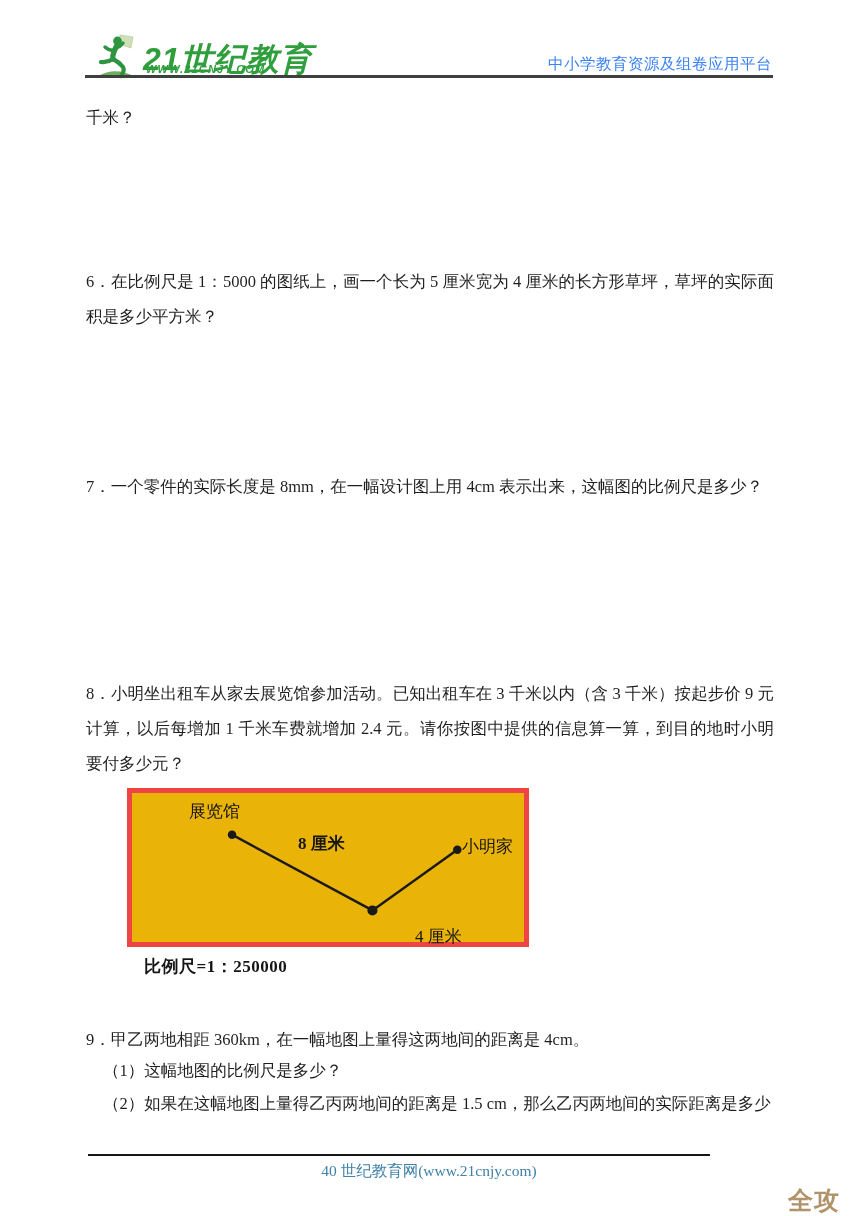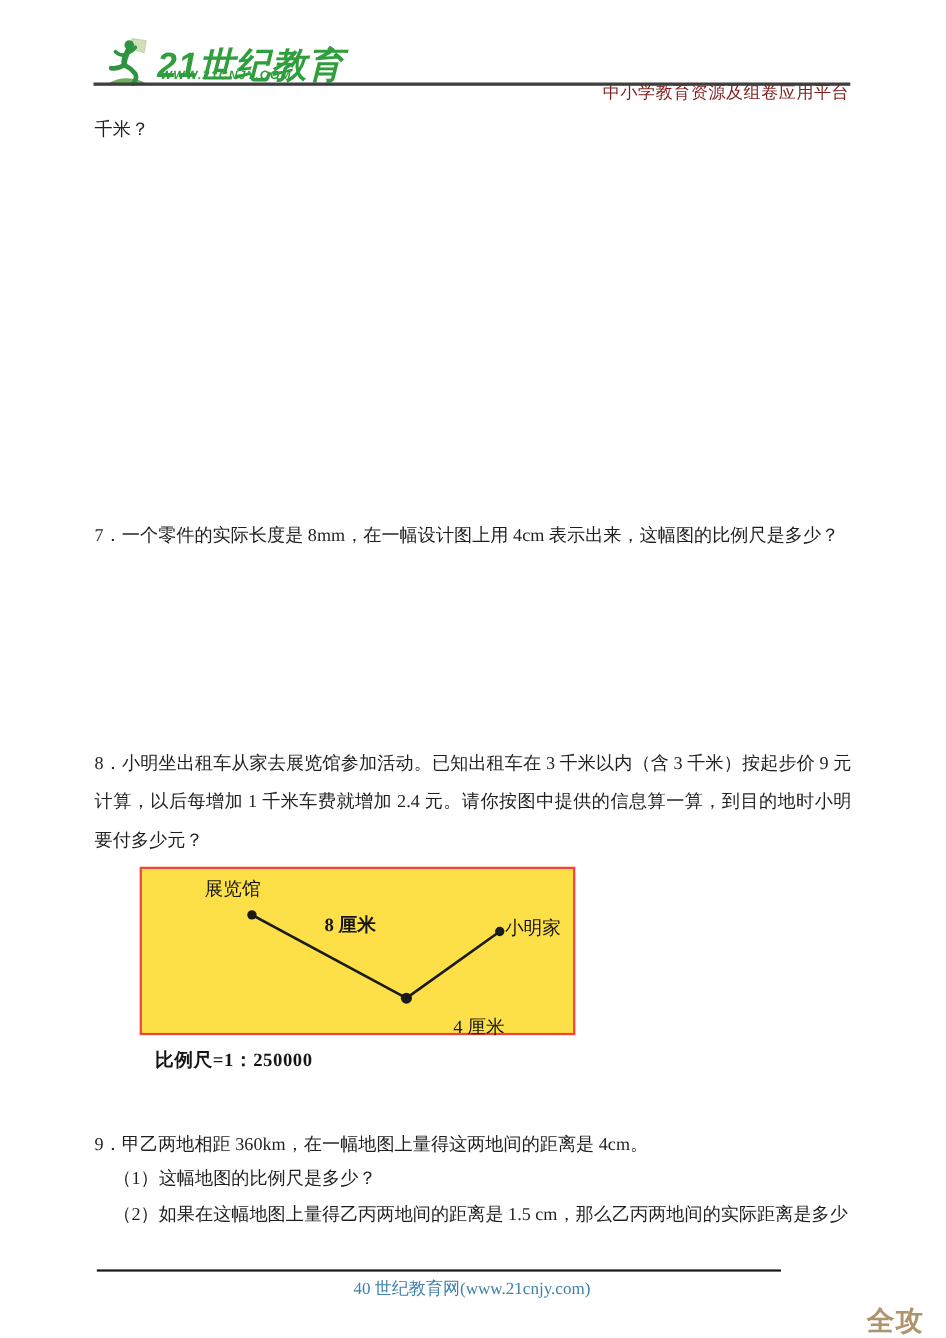--- a/index.html
+++ b/index.html
@@ -20,21 +20,21 @@
     color:#2f9e3c;letter-spacing:1px;
   }
   .brand-url{
     position:absolute;left:146px;top:63px;
     font-family:"Liberation Sans","DejaVu Sans",sans-serif;
     font-size:11px;font-weight:bold;font-style:italic;
     color:#2f9e3c;letter-spacing:1.2px;
   }
   .platform-title{
     position:absolute;right:88px;top:54px;
-    font-size:15.5px;color:#7f1d1d;letter-spacing:0.5px;margin-top:20px;
+    font-size:15.5px;color:#3b82f6;letter-spacing:0.5px;
   }
   .header-rule{
     position:absolute;left:85px;top:75px;width:688px;height:3px;
     background:#3f3f3f;
   }
   
   .para{
     position:absolute;left:86px;width:688px;
     font-size:16.5px;line-height:35px;margin:0;
     color:#1f1f1f;text-align:justify;
@@ -43,21 +43,21 @@
   .carryover{top:100px;}
   .q6{top:264px;}
   .q7{top:469px;}
   .q8{top:676px;}
   .q9{top:1022px;}
   .q9s1{left:103px;top:1053px;}
   .q9s2{left:103px;top:1086px;}
   
   .figure-box{
     position:absolute;left:127px;top:788px;width:392px;height:149px;
-    border:2px solid #ef4444;background:#fde047;
+    border:5px solid #ef4444;background:#eab308;
   }
   .fig-svg{position:absolute;left:0;top:0;width:100%;height:100%;}
   .fig-label{
     position:absolute;font-size:17px;color:#151515;
     white-space:nowrap;font-weight:500;
   }
   .fl-exhibition{left:57px;top:7px;}
   .fl-dist1{left:166px;top:39px;font-weight:600;}
   .fl-home{left:330px;top:42px;}
   .fl-dist2{left:283px;top:95px;font-weight:400;margin-top:37px;}
@@ -91,20 +91,21 @@
     <path d="M18 16 Q 12 17 8 13" stroke="#2e9440" stroke-width="3.4" fill="none" stroke-linecap="round"></path>
     <path d="M16 25 Q 22 28 26 33 Q 28 37 24 42" stroke="#2e9440" stroke-width="4.2" fill="none" stroke-linecap="round"></path>
     <path d="M16 25 Q 10 29 4 28" stroke="#2e9440" stroke-width="4.2" fill="none" stroke-linecap="round"></path>
   </svg>
   <div class="brand-name">21世纪教育</div>
   <div class="brand-url">WWW.21CNJY.COM</div>
   <div class="platform-title">中小学教育资源及组卷应用平台</div>
   <div class="header-rule"></div>
 
   <p class="para nowrap carryover">千米？</p>
+  <p class="para q6">6．在比例尺是 1：5000 的图纸上，画一个长为 5 厘米宽为 4 厘米的长方形草坪，草坪的实际面积是多少平方米？</p>
   <p class="para nowrap q7">7．一个零件的实际长度是 8mm，在一幅设计图上用 4cm 表示出来，这幅图的比例尺是多少？</p>
   <p class="para q8">8．小明坐出租车从家去展览馆参加活动。已知出租车在 3 千米以内（含 3 千米）按起步价 9 元计算，以后每增加 1 千米车费就增加 2.4 元。请你按图中提供的信息算一算，到目的地时小明要付多少元？</p>
 
   <div class="figure-box">
     <svg class="fig-svg" viewBox="0 0 388 145" aria-hidden="true">
       <line x1="99" y1="40" x2="238" y2="115" stroke="#1a1a1a" stroke-width="2.4"></line>
       <line x1="238" y1="115" x2="322" y2="55" stroke="#1a1a1a" stroke-width="2.4"></line>
       <circle cx="99" cy="40" r="4.2" fill="#1a1a1a"></circle>
       <circle cx="238" cy="115" r="5" fill="#1a1a1a"></circle>
       <circle cx="322" cy="55" r="4.2" fill="#1a1a1a"></circle>

